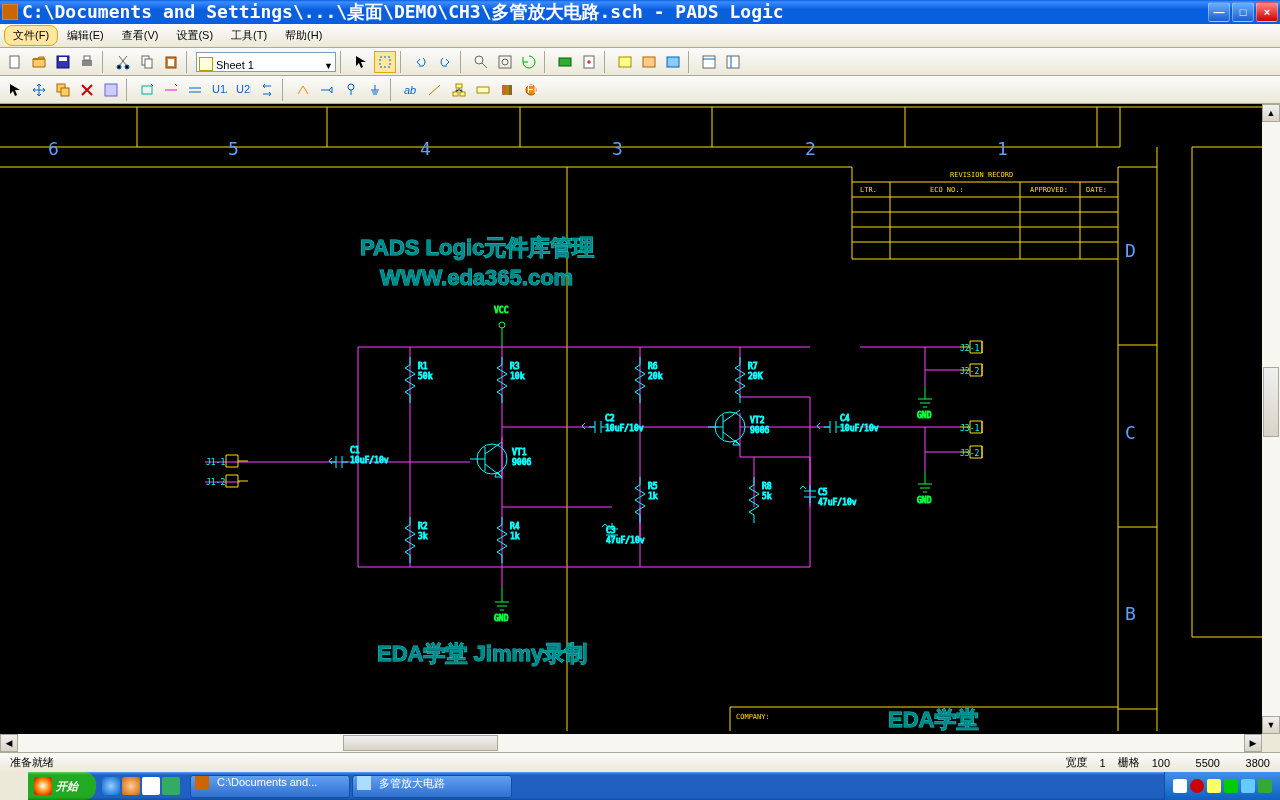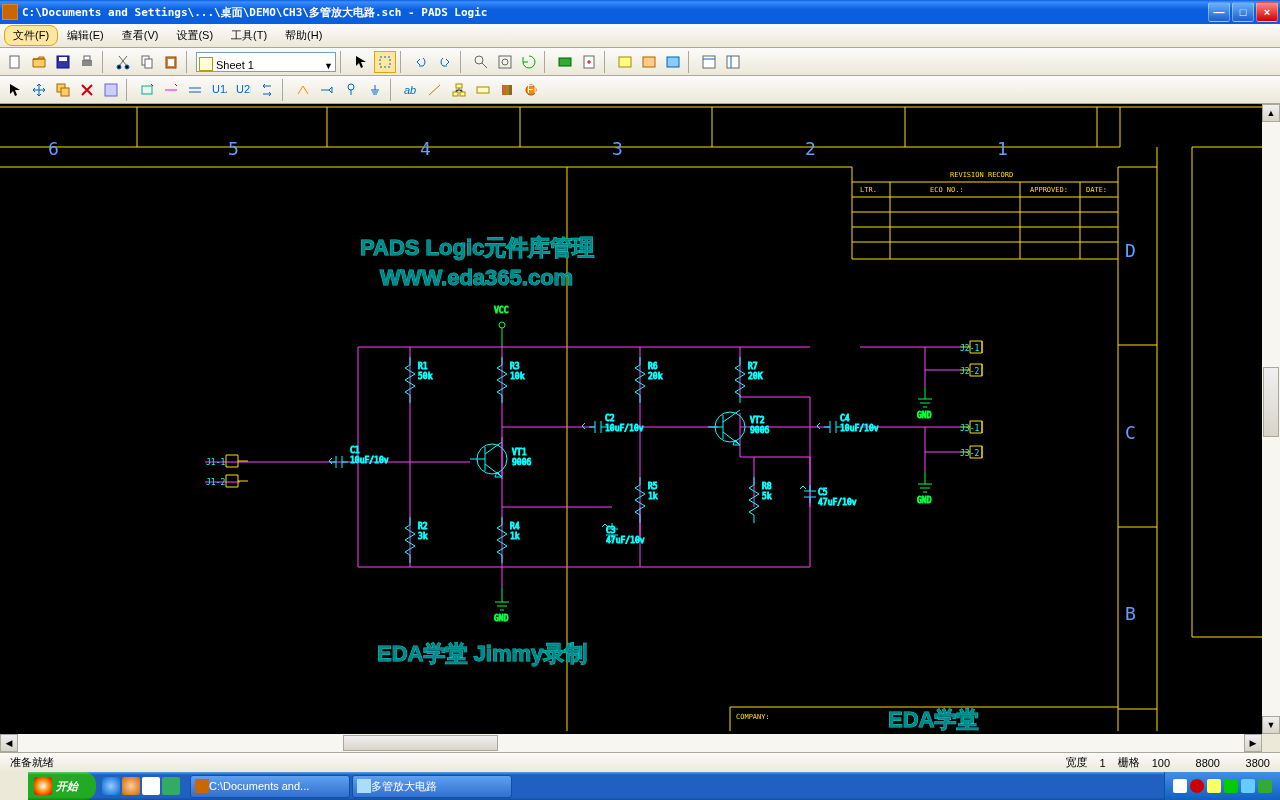--- a/index.html
+++ b/index.html
@@ -1,19 +1,19 @@
 <!DOCTYPE html>
 <html><head>
 <meta charset="utf-8">
 <style>
 * { margin:0; padding:0; box-sizing:border-box; font-family:"Microsoft YaHei",SimSun,Tahoma,sans-serif; font-size:11px; }
 body { width:1280px; height:800px; background:#ece9d8; overflow:hidden; display:flex; flex-direction:column; }
 .titlebar { height:24px; background:linear-gradient(#0a5fde,#3a8cff 8%,#0a5fde 40%,#0a5fde); display:flex; align-items:center; padding:0 2px; color:#fff; }
 .titlebar .tico { width:16px; height:16px; background:#c60; margin-right:4px; border:1px solid #fff3; }
-.titlebar .ttl { font-family:"MS Gothic",monospace; font-size:11px; font-weight:bold; flex:1; letter-spacing:0; white-space:nowrap; }
+.titlebar .ttl { font-family:"MS Gothic",monospace; font-size:18px; font-weight:bold; flex:1; letter-spacing:0; white-space:nowrap; }
 .winbtns { display:flex; gap:2px; }
 .winbtn { width:22px; height:20px; border:1px solid #fff5; border-radius:3px; color:#fff; display:flex; align-items:center; justify-content:center; font-weight:bold; font-size:11px; }
 .winbtn.min,.winbtn.max { background:linear-gradient(#6ab0ff,#1a60d0); }
 .winbtn.cls { background:linear-gradient(#f88,#c00); }
 .menubar { height:24px; background:linear-gradient(#fbfbfb,#ece9d8); border-bottom:1px solid #aca899; display:flex; align-items:center; padding-left:4px; }
 .mitem { padding:9px 9px; cursor:default; }
 .mitem.sel { background:#ffe7a2; border:1px solid #e8a400; border-radius:8px; padding:2px 8px; }
 .toolstrip { height:28px; background:linear-gradient(#fbfbfb,#ece9d8); border-bottom:1px solid #aca899; display:flex; align-items:center; padding:0 4px; gap:2px; }
 .tbtn { width:22px; height:22px; display:flex; align-items:center; justify-content:center; border:1px solid transparent; }
 .tbtn svg { width:16px; height:16px; }
@@ -31,21 +31,21 @@
 .scorner { position:absolute; right:0; bottom:0; width:18px; height:18px; background:#ece9d8; }
 .statusbar { height:20px; background:linear-gradient(#fbfbfb,#ece9d8); border-top:1px solid #aca899; display:flex; align-items:center; padding:0 4px; }
 .statusbar .cell { padding:0 6px; }
 .statusbar .spacer { flex:1; }
 .taskbar { height:28px; background:linear-gradient(#5aa0f0,#2060c0 10%,#2060c0 90%,#1050a0); display:flex; align-items:center;margin-left:28px; }
 .startbtn { height:28px; padding:0 18px 0 6px; background:linear-gradient(#6c6,#2a2 10%,#2a2 90%,#181); color:#fff; font-weight:bold; font-style:italic; display:flex; align-items:center; border-radius:0 12px 12px 0; font-size:14px; font-family:"Microsoft YaHei",sans-serif; }
 .startbtn .orb { width:18px; height:18px; border-radius:3px; background:radial-gradient(#fff,#f80,#c00); margin-right:4px; }
 .qlaunch { display:flex; gap:2px; padding:0 6px; }
 .qico { width:18px; height:18px; border-radius:2px; }
 .tasks { display:flex; gap:2px; padding:0 4px; flex:1; }
-.task { height:23px; width:160px; background:linear-gradient(#60a0f0,#3070d0); border:1px solid #1050a0; border-radius:3px; color:#fff; display:flex; align-items:center; padding:0 4px; gap:0; overflow:hidden; white-space:nowrap; }
+.task { height:23px; width:160px; background:linear-gradient(#60a0f0,#3070d0); border:1px solid #1050a0; border-radius:3px; color:#fff; display:flex; align-items:flex-start; padding:0 4px; gap:8px; overflow:hidden; white-space:nowrap; }
 .task .tico2 { width:14px; height:14px; background:#ffd; }
 .tray { height:28px; background:linear-gradient(#4090e8,#1060c0); display:flex; align-items:center; gap:3px; padding:0 8px; border-left:1px solid #1050a0; color:#fff; }
 .tray .tri { width:14px; height:14px; }
 
 .sch { position:absolute; inset:0; }
 .sch line,.sch rect,.sch path,.sch circle { stroke-width:1; fill:none; vector-effect:non-scaling-stroke; }
 .border { stroke:#ffdd00; }
 .ruler text { fill:#5ea0ff; font:18px monospace; }
 .wire { stroke:#ff40ff; }
 .comp { stroke:#00ffff; }
@@ -566,21 +566,21 @@
   <div class="scorner"></div>
 </div>
 
 <div class="statusbar">
   <div class="cell">准备就绪</div>
   <div class="spacer"></div>
   <div class="cell">宽度</div>
   <div class="cell"><span>1</span></div>
   <div class="cell">栅格</div>
   <div class="cell">100</div>
-  <div class="cell" style="min-width:50px;text-align:right">8800</div>
+  <div class="cell" style="min-width:50px;text-align:right">5500</div>
   <div class="cell" style="min-width:50px;text-align:right">3800</div>
 </div>
 
 <div class="taskbar">
   <div class="startbtn">
       <div class="orb"></div>
       <span>开始</span>
     </div>
   <div class="qlaunch">
     <div class="qico" style="background:radial-gradient(#9cf,#06c)"></div>

